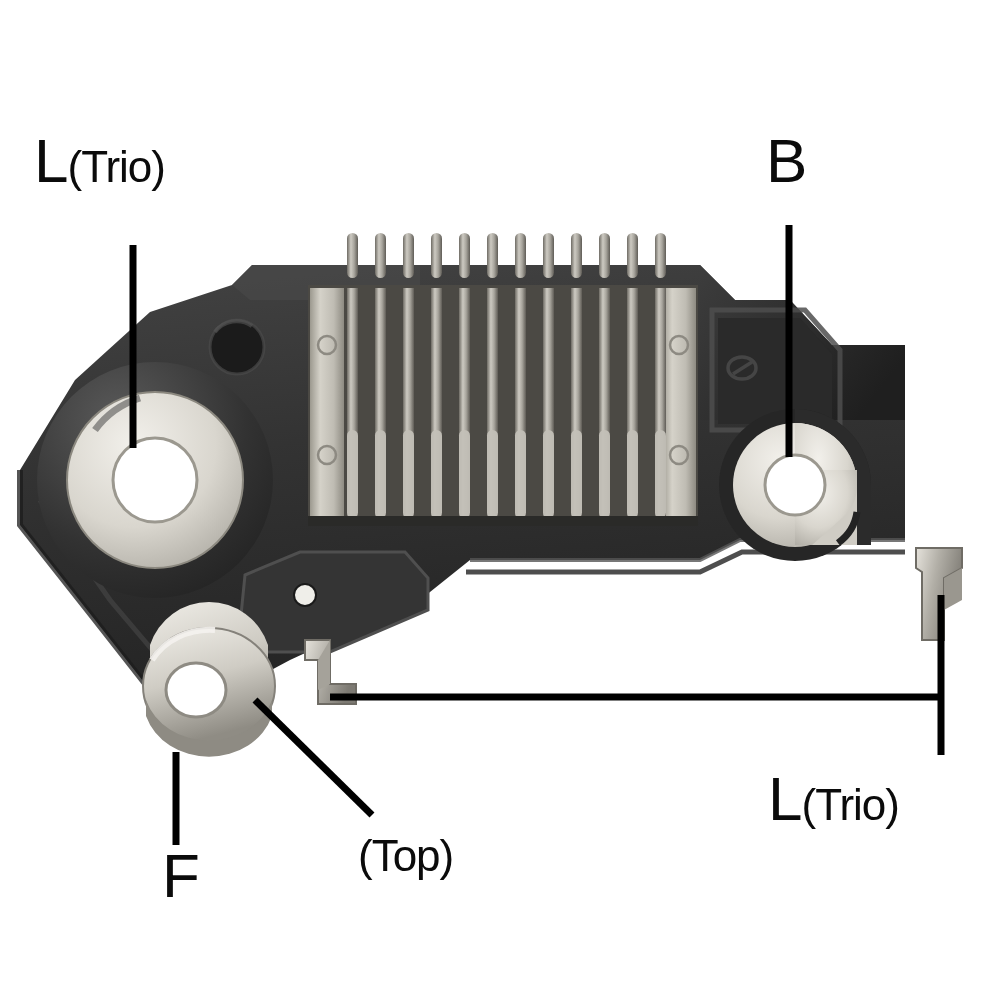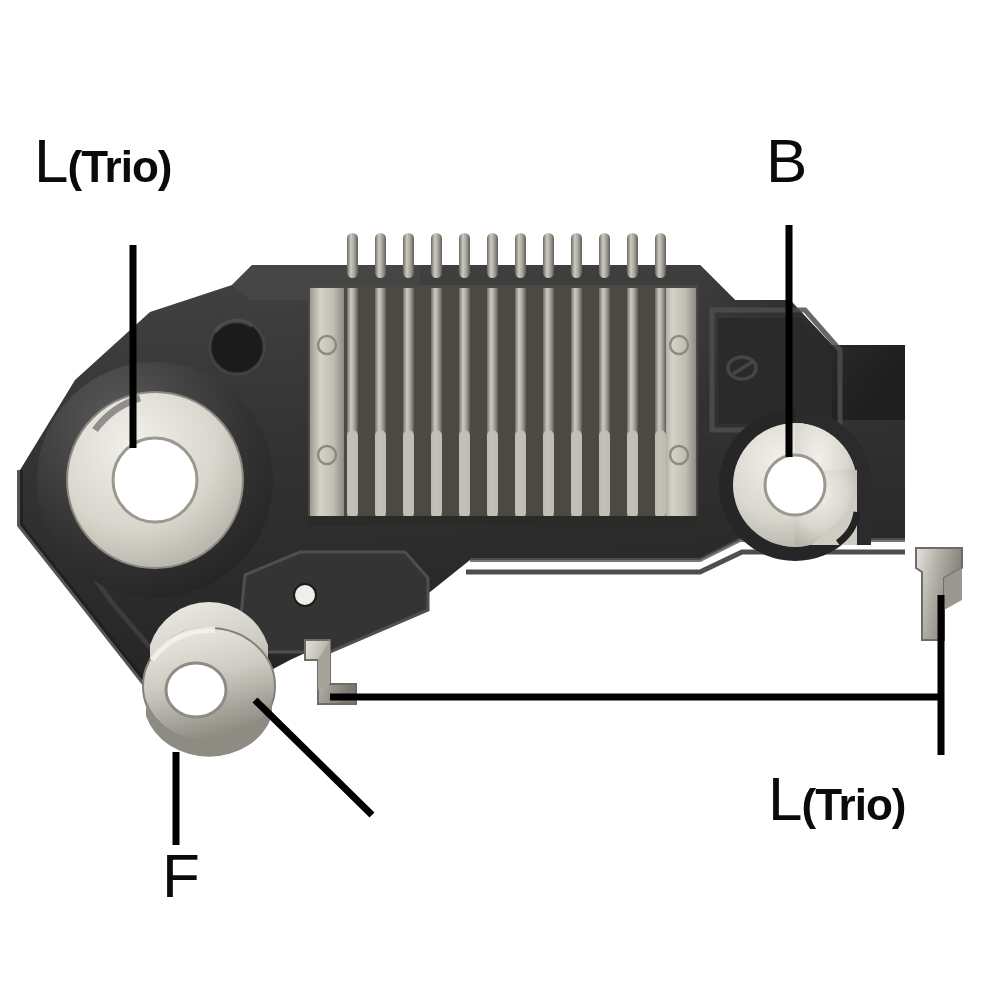--- a/index.html
+++ b/index.html
@@ -2,21 +2,21 @@
 <html><head>
 <meta charset="utf-8">
 <style>
   html,body{margin:0;padding:0;background:#ffffff;}
   body{width:1000px;height:1000px;overflow:hidden;
        font-family:"Liberation Sans", sans-serif;}
   #stage{position:relative;width:1000px;height:1000px;background:#fff;}
   #art{position:absolute;left:0;top:0;width:1000px;height:1000px;}
   .lbl{position:absolute;color:#0b0b0b;white-space:nowrap;line-height:1;}
   .big{font-size:62px;font-weight:400;letter-spacing:-1px;}
-  .sml{font-size:44px;font-weight:700;letter-spacing:-1px;}
+  .sml{font-size:44px;font-weight:400;letter-spacing:-1px;}
   .row{display:flex;align-items:baseline;}
   .stack{display:flex;flex-direction:column;align-items:center;}
   .stack .sml{margin-top:6px;}
 </style>
 </head>
 <body>
 
 <div id="stage">
 
   <svg id="art" viewBox="0 0 1000 1000">
@@ -266,19 +266,20 @@
     <span class="big">B</span>
     <span class="sml"></span>
   </div>
 
   <div class="lbl row" style="left:768px; top:768px;">
     <span class="big">L</span>
     <span class="sml">(Trio)</span>
   </div>
 
   <div class="lbl stack" style="left:358px; top:828px;">
+    <span class="sml">(Top)</span>
   </div>
 
   <div class="lbl stack" style="left:48px; top:845px; width:265px;">
     <span class="big">F</span>
   </div>
 
 </div>
 
 </body></html>

